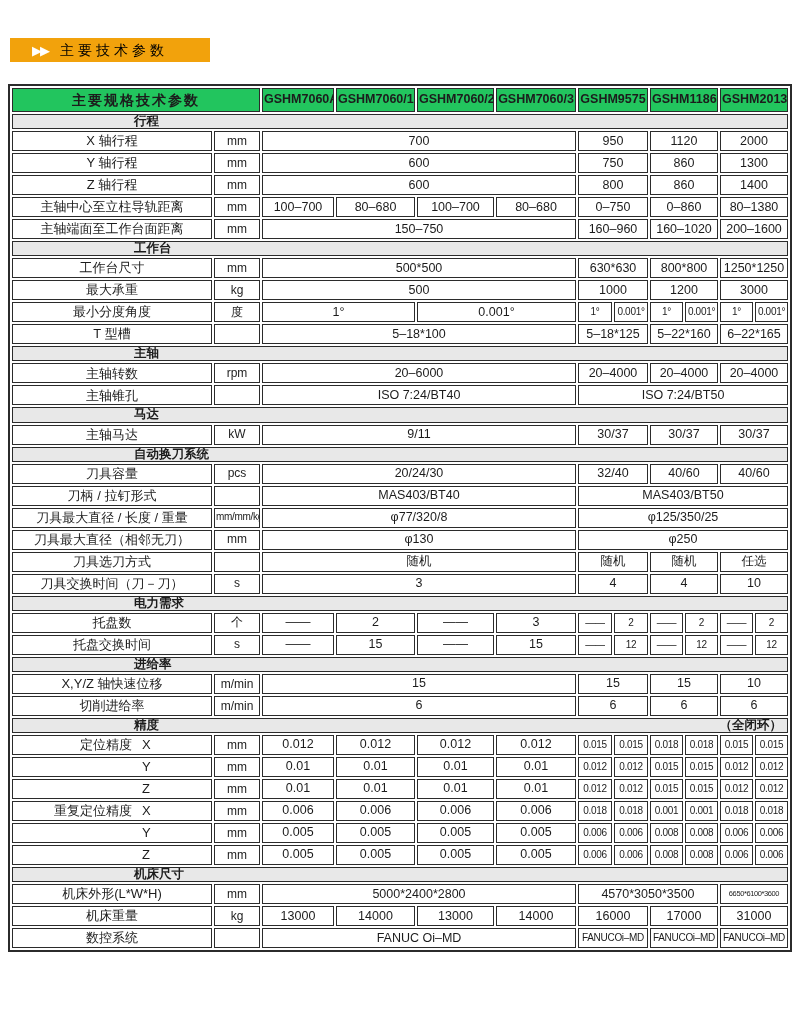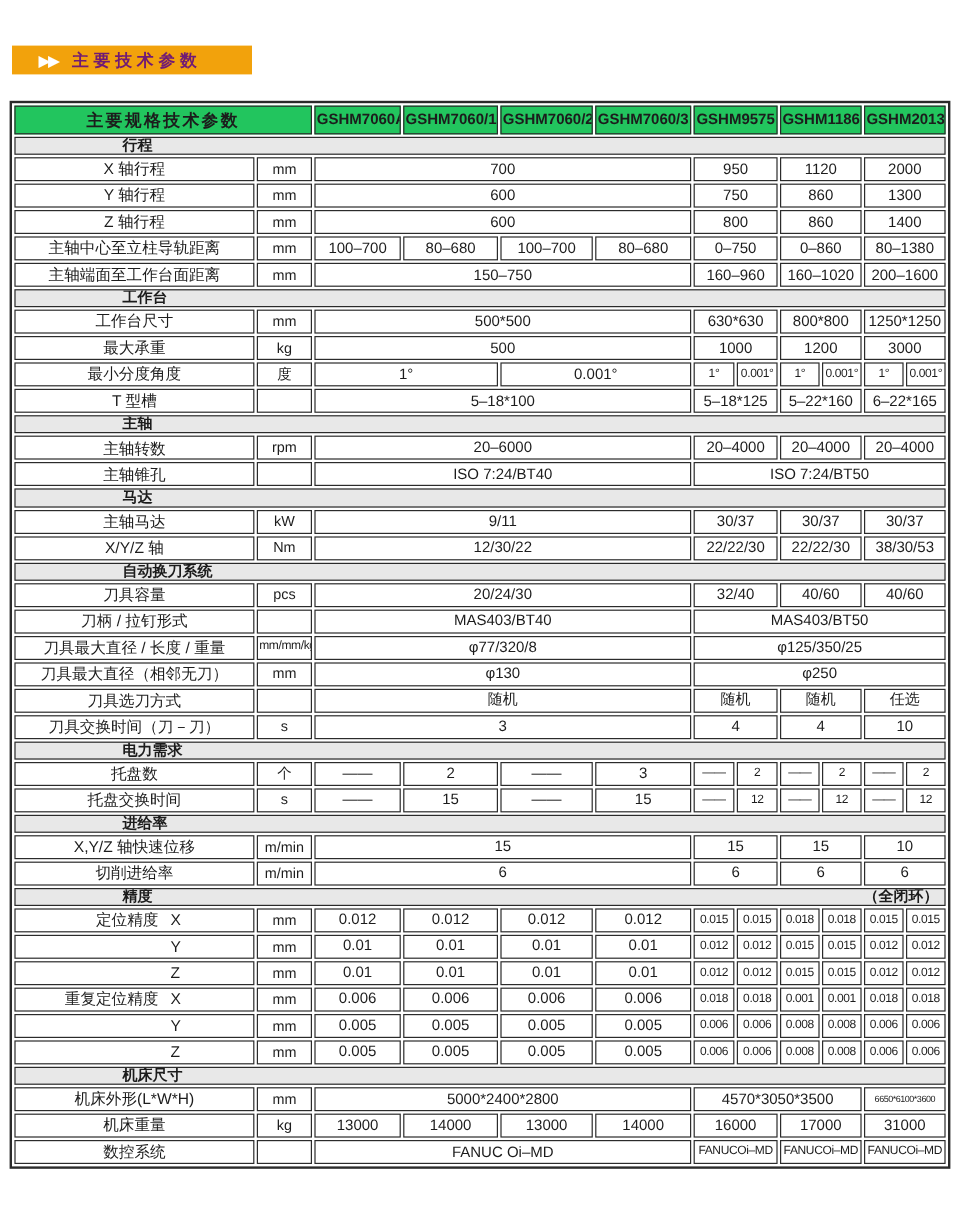--- a/index.html
+++ b/index.html
@@ -16,21 +16,21 @@
     width:200px;height:24px;
     background:#F2A20C;
     display:flex;align-items:center;
     padding-left:22px;box-sizing:border-box;
   }
   .banner .arrows{
     color:#ffffff;font-size:13px;font-weight:bold;
     letter-spacing:-2px;margin-right:12px;line-height:1;
   }
   .banner .banner-text{
-    color:#701a75;font-size:14px;font-weight:bold;
+    color:#000000;font-size:14px;font-weight:normal;
     letter-spacing:4px;line-height:1;
   }
   
   .tbl-wrap{position:absolute;left:8px;top:84px;width:784px;}
   table{
     width:784px;table-layout:fixed;
     border-collapse:separate;border-spacing:2px;
     border:2px solid #2b2b2b;
     background:#ffffff;
   }
@@ -48,21 +48,21 @@
     font-weight:bold;font-size:12.5px;
   }
   thead th.param-head{font-size:14px;letter-spacing:2px;}
   tr.section-row td{
     height:14px;background:#e8e8e8;
     text-align:left;font-weight:600;font-size:12.5px;
   }
   tr.section-row .sec-inner{
     display:flex;justify-content:space-between;align-items:center;
   }
-  tr.section-row .sec-title{padding-left:88px;}
+  tr.section-row .sec-title{padding-left:88px;margin-left:32px;}
   tr.section-row .sec-note{padding-right:4px;font-weight:700;text-align:right;}
   td.param{font-size:13px;}
   td.unit{font-size:12px;}
   td.unit.tiny{font-size:10px;letter-spacing:-0.3px;}
   td.sm{font-size:10px;letter-spacing:-0.3px;}
   td.tiny{font-size:7.5px;letter-spacing:-0.4px;}
   td.param .plabel-split{display:flex;align-items:flex-end;}
   td.param .pname{width:118px;text-align:right;flex:0 0 auto;}
   td.param .paxis{margin-left:10px;}
 </style>
@@ -226,28 +226,20 @@
           </td>
         </tr>
         <tr>
           <td class="param">主轴马达</td>
           <td class="unit">kW</td>
           <td colspan="4">9/11</td>
           <td colspan="2">30/37</td>
           <td colspan="2">30/37</td>
           <td colspan="2">30/37</td>
         </tr>
-        <tr>
-          <td class="param">X/Y/Z 轴</td>
-          <td class="unit">Nm</td>
-          <td colspan="4">12/30/22</td>
-          <td colspan="2">22/22/30</td>
-          <td colspan="2">22/22/30</td>
-          <td colspan="2">38/30/53</td>
-        </tr>
         <tr class="section-row">
           <td colspan="12">
             <div class="sec-inner">
               <span class="sec-title">自动换刀系统</span>
             </div>
           </td>
         </tr>
         <tr>
           <td class="param">刀具容量</td>
           <td class="unit">pcs</td>

